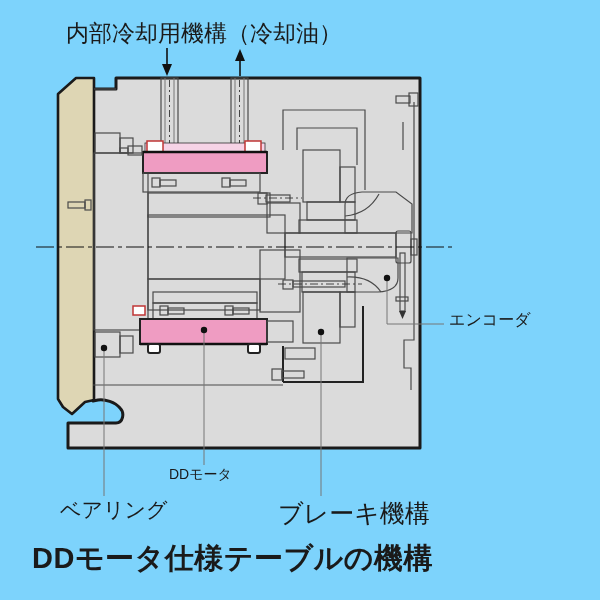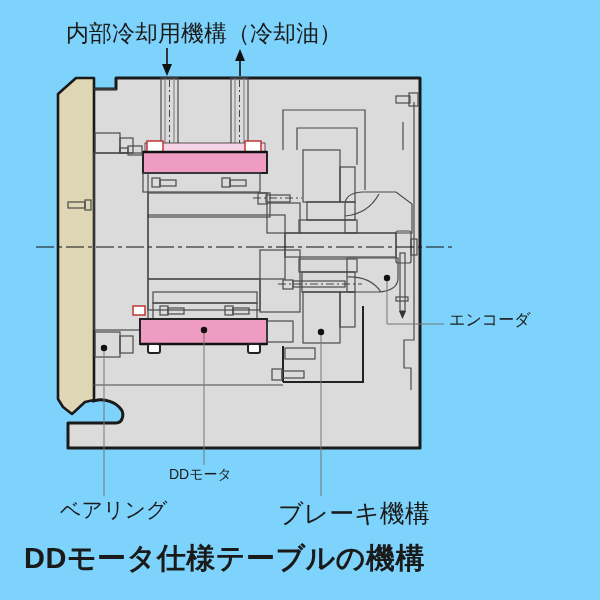--- a/index.html
+++ b/index.html
@@ -5,21 +5,21 @@
   html,body{margin:0;padding:0;background:#ffffff;}
   .stage{position:relative;width:600px;height:600px;background:#7dd3fc;overflow:hidden;
          font-family:"Liberation Sans","DejaVu Sans",sans-serif;}
   svg{position:absolute;left:0;top:0;}
   .lbl{position:absolute;color:#1a1a1a;white-space:nowrap;line-height:1;}
   .lbl-cooling{left:66px;top:22px;font-size:23px;}
   .lbl-encoder{left:449px;top:312px;font-size:16px;}
   .lbl-ddmotor{left:169px;top:467px;font-size:14px;}
   .lbl-bearing{left:60px;top:499px;font-size:21px;}
   .lbl-brake{left:278px;top:501px;font-size:25px;}
-  .lbl-title{left:24px;top:544px;font-size:29px;font-weight:bold;letter-spacing:0.5px;}
+  .lbl-title{left:32px;top:544px;font-size:29px;font-weight:bold;letter-spacing:0.5px;}
 
   
   .f-housing{fill:var(--housing-gray,#dbdbdb);}
   .f-tan{fill:var(--shaft-tan,#ded6b4);}
   .f-stator{fill:var(--stator-pink,#ef9cc2);}
   .f-rotor{fill:var(--rotor-pink,#f6d3e6);}
   .f-yellow{fill:var(--brake-yellow,#f3e878);}
   .f-cream{fill:var(--encoder-cream,#f5efc5);}
   .f-white{fill:#ffffff;}
   .f-gray2{fill:#d2d2d2;}

